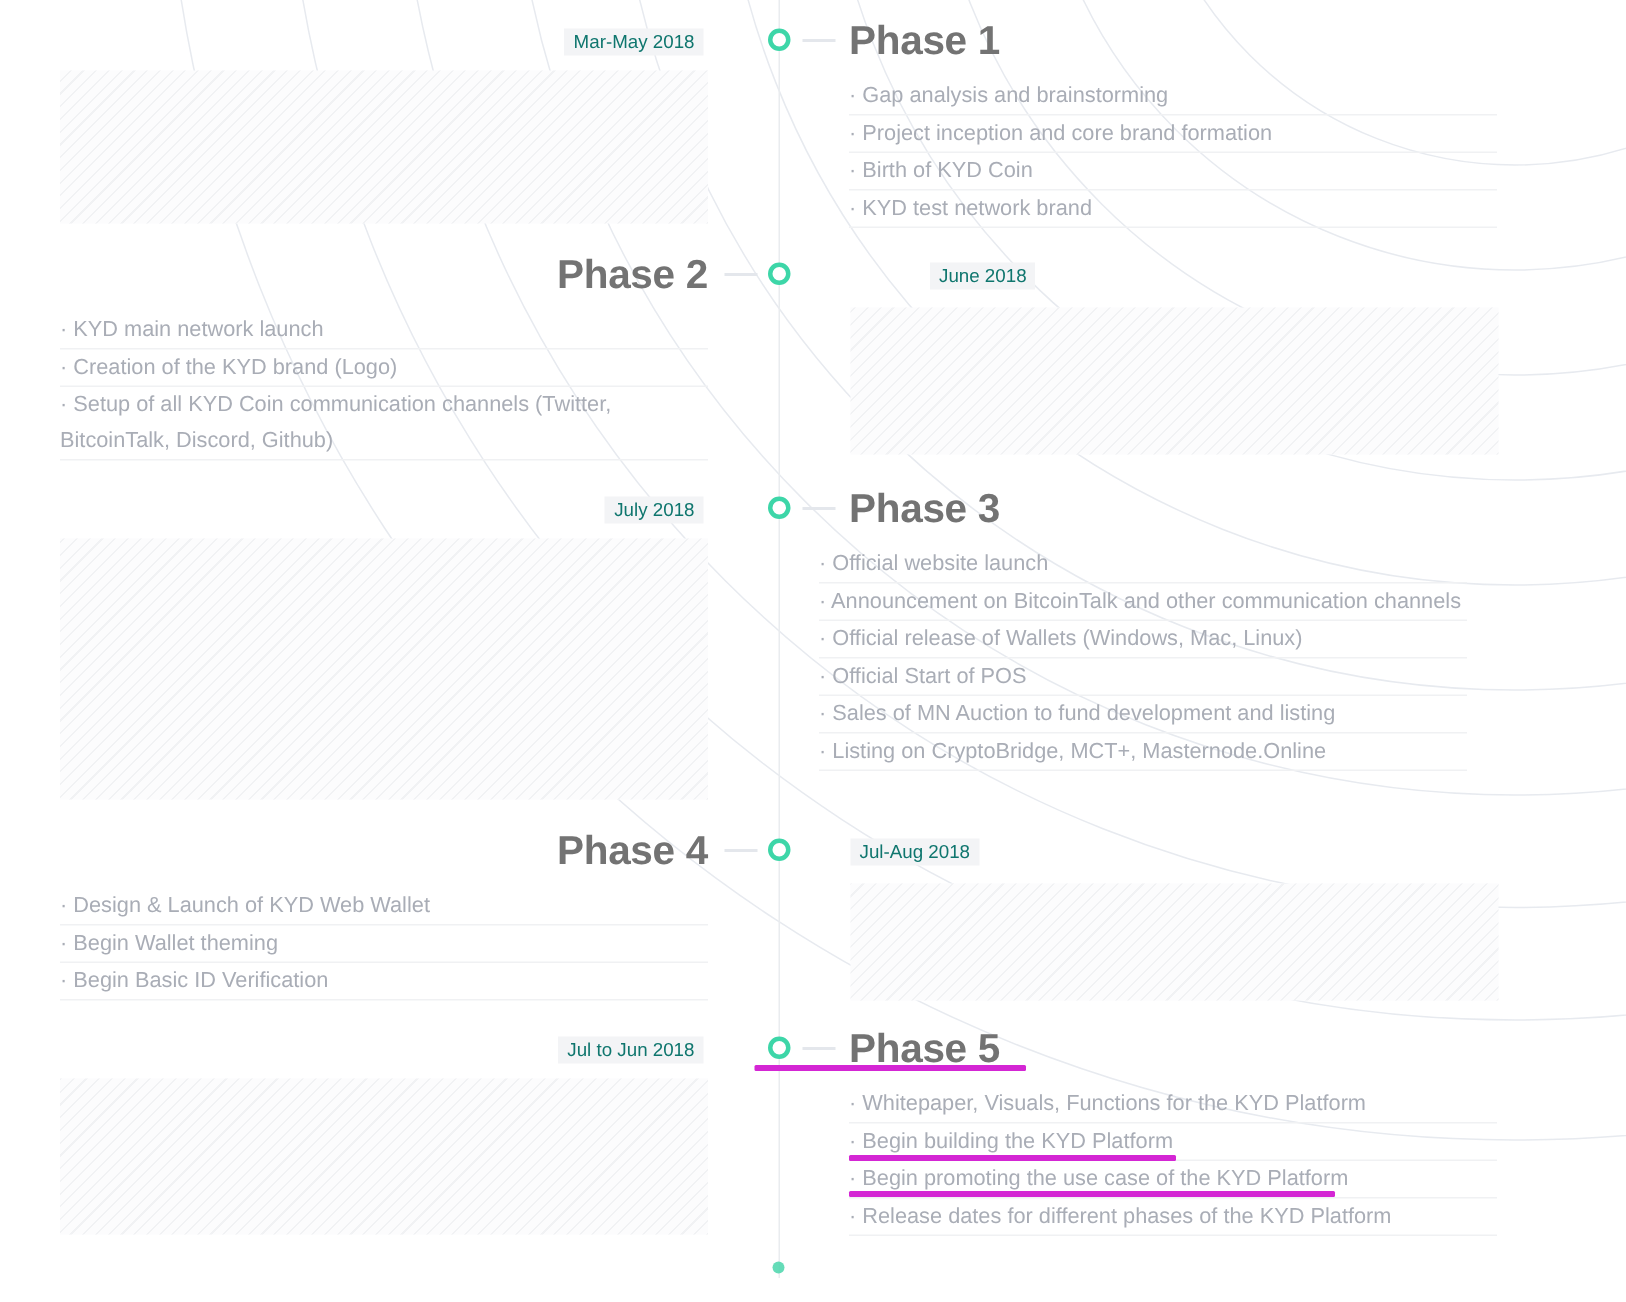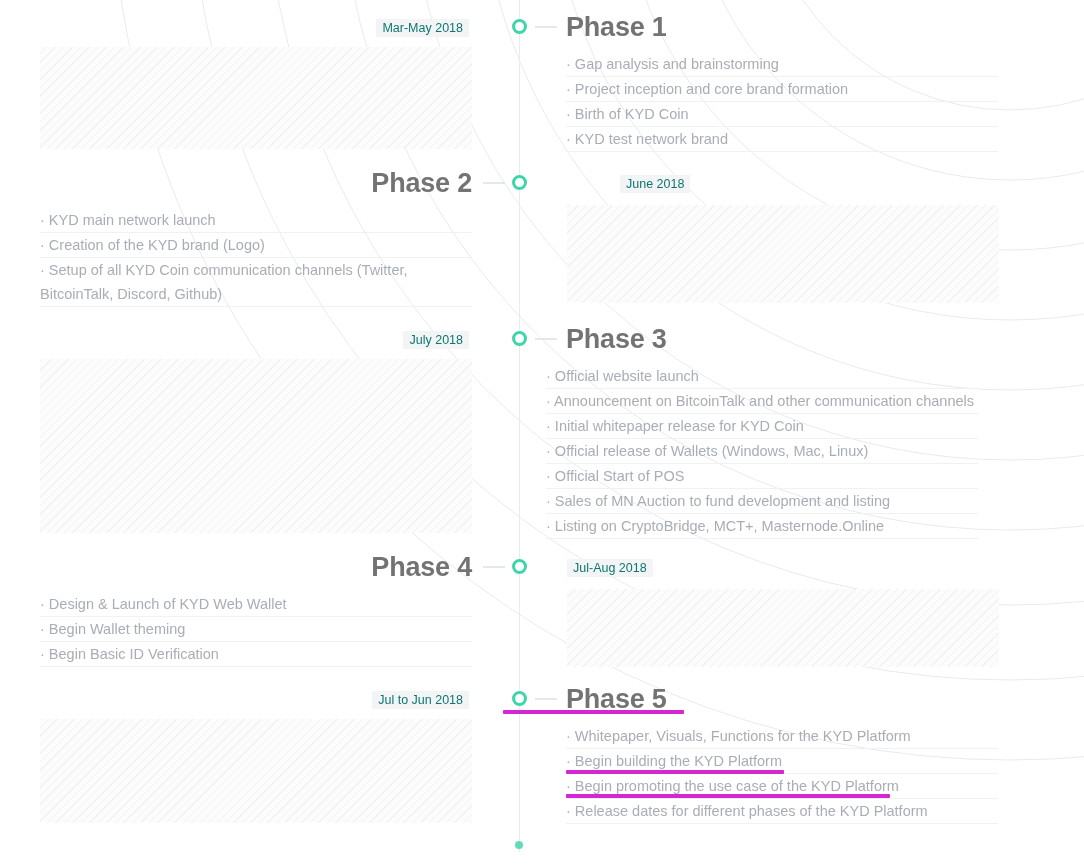--- a/index.html
+++ b/index.html
@@ -185,21 +185,20 @@
     <div class="row wrap">· Setup of all KYD Coin communication channels (Twitter, BitcoinTalk, Discord, Github)</div>
   </div>
 
   <div class="node" style="top:331px;"></div>
   <div class="connector" style="left:535px; top:338px; width:22px;"></div>
   <div class="date-badge" style="right:615px; top:331px;">July 2018</div>
   <div class="phase-title" style="left:566px; top:324px;">Phase 3</div>
   <div class="bullets left" style="left:546px; top:364px; width:432px;">
     <div class="row">· Official website launch</div>
     <div class="row">· Announcement on BitcoinTalk and other communication channels</div>
-    <div class="row">· Initial whitepaper release for KYD Coin</div>
     <div class="row">· Official release of Wallets (Windows, Mac, Linux)</div>
     <div class="row">· Official Start of POS</div>
     <div class="row">· Sales of MN Auction to fund development and listing</div>
     <div class="row">· Listing on CryptoBridge, MCT+, Masternode.Online</div>
   </div>
 
   <div class="node" style="top:559px;"></div>
   <div class="connector" style="left:483px; top:566px; width:22px;"></div>
   <div class="date-badge" style="left:567px; top:559px;">Jul-Aug 2018</div>
   <div class="phase-title" style="right:612px; top:552px;">Phase 4</div>

